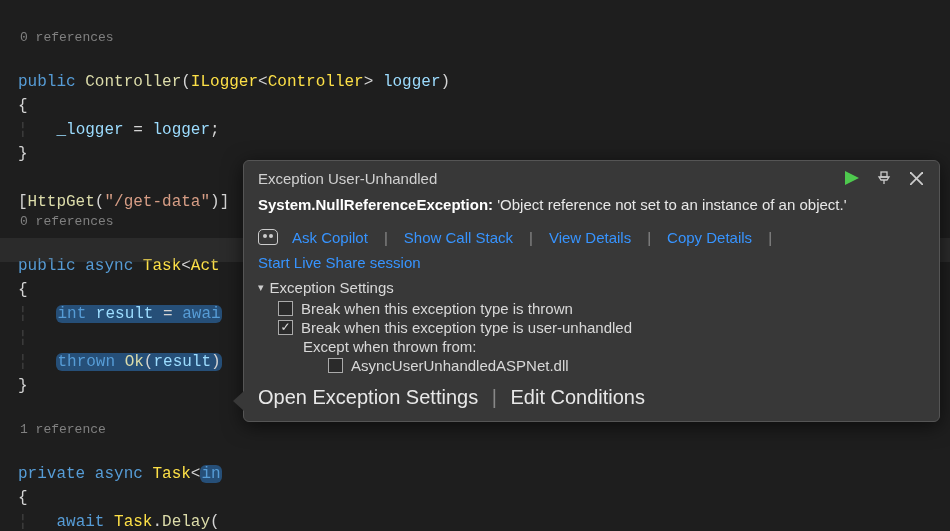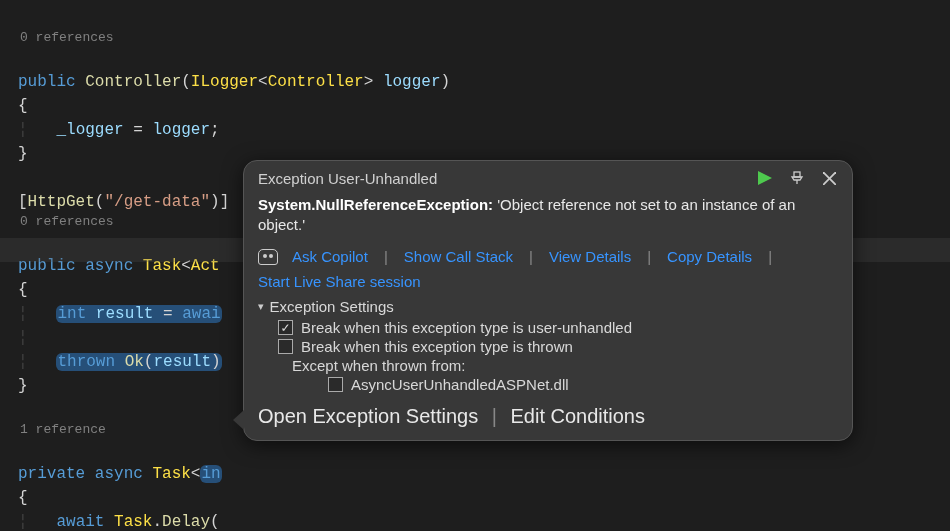--- a/index.html
+++ b/index.html
@@ -27,24 +27,24 @@
   .brace { color: #d4d4d4; }
   .attr-br { color: #d4d4d4; }
   .str { color: #d69d85; }
   .hl2 { background: #264f78; border-radius:6px; padding:0 1px;}
   .indent-guide { color:#404040; }
 
   
   .popup {
     position:absolute;
     left:243px; top:160px;
-    width:610px;
+    width:697px;
     background:#383838;
     border:1px solid #555;
-    border-radius:14px;
+    border-radius:6px;
     box-shadow: 0 4px 20px rgba(0,0,0,0.6);
     font-family: "Segoe UI", Arial, sans-serif;
     color:#e8e8e8;
     z-index:10;
     padding: 8px 14px 12px 14px;
   }
   .popup-arrow {
     position:absolute;
     left:-11px; bottom:10px;
     width:0;height:0;
@@ -107,21 +107,21 @@
   }
   .chk {
     width:15px; height:15px;
     border:1px solid #aaa;
     margin-right:8px;
     display:inline-flex; align-items:center; justify-content:center;
     font-size:12px; color:#ddd;
     background:#2a2a2a;
   }
   .chk.checked::after { content:"✓"; color:#ddd; }
-  .sub-indent { margin-left:34px; font-size:15px; color:#d8d8d8; margin-bottom:2px;}
+  .sub-indent { margin-left:45px; font-size:15px; color:#d8d8d8; margin-bottom:2px;}
   .popup-footer {
     font-size:20px;
     margin-top:12px;
   }
   .breakline {
     position:absolute;
     left:0; right:0; height:24px;
     background:rgba(80,80,80,0.28);
     z-index:0;
   }
@@ -195,26 +195,26 @@
     <span class="sep">|</span>
     <span class="link">Copy Details</span>
     <span class="sep">|</span>
     <span class="link">Start Live Share session</span>
   </div>
   <div class="section-toggle">
     <span class="tri">▾</span>
     <span>Exception Settings</span>
   </div>
   <div class="checkbox-row">
+    <span class="chk"></span>
+    <span>Break when this exception type is thrown</span>
+  </div>
+  <div class="checkbox-row">
     <span class="chk checked"></span>
     <span>Break when this exception type is user-unhandled</span>
-  </div>
-  <div class="checkbox-row">
-    <span class="chk"></span>
-    <span>Break when this exception type is thrown</span>
   </div>
   <div class="sub-indent">Except when thrown from:</div>
   <div class="checkbox-row" style="margin-left:42px;padding-left:28px;">
     <span class="chk"></span>
     <span>AsyncUserUnhandledASPNet.dll</span>
   </div>
   <div class="popup-footer">
     <span class="link">Open Exception Settings</span>
     <span class="sep" style="color:#888;margin:0 8px;">|</span>
     <span class="link">Edit Conditions</span>

